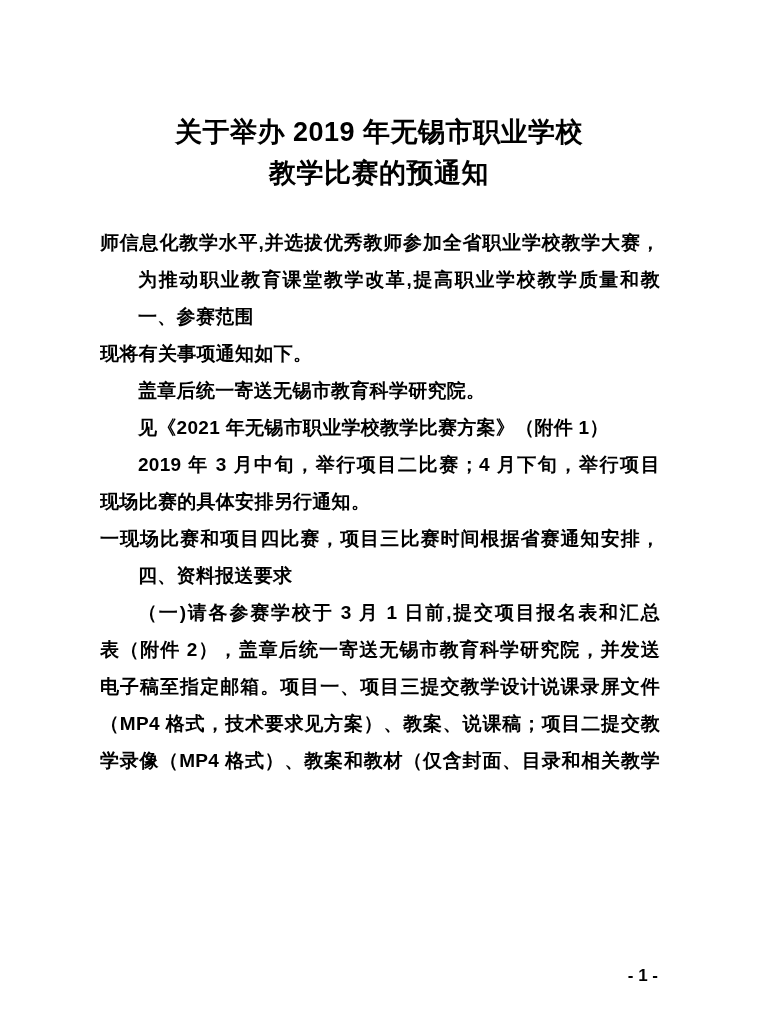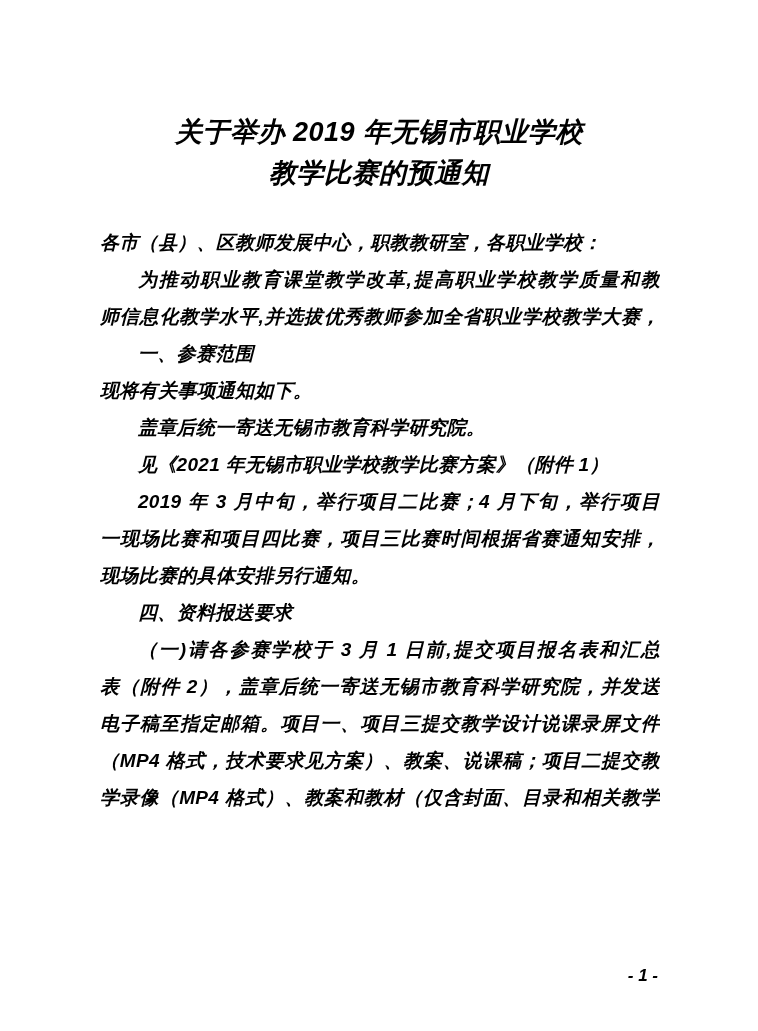--- a/index.html
+++ b/index.html
@@ -10,21 +10,20 @@
   .page {
     position: relative;
     width: 758px;
     height: 1031px;
     background: #ffffff;
     color: #000000;
     font-family: "Liberation Sans", sans-serif;
     font-weight: bold;
     overflow: hidden;
     box-sizing: border-box;
-    font-style: italic;
   }
   .title {
     margin: 0;
     padding-top: 112px;
     font-size: 27px;
     line-height: 41px;
     text-align: center;
     font-weight: bold;
     letter-spacing: 0.5px;
   }
@@ -58,30 +57,29 @@
 </head>
 <body>
 
 <div class="page">
   <h1 class="title">
     <div>关于举办 2019 年无锡市职业学校</div>
     <div>教学比赛的预通知</div>
   </h1>
 
   <div class="body-text" id="body-lines">
-      <div class="line">各市（县）、区教师发展中心，职教教研室，各职业学校：</div>
+      <div class="line justify">师信息化教学水平,并选拔优秀教师参加全省职业学校教学大赛，</div>
       <div class="line indent justify">为推动职业教育课堂教学改革,提高职业学校教学质量和教</div>
-      <div class="line justify">师信息化教学水平,并选拔优秀教师参加全省职业学校教学大赛，</div>
       <div class="line indent">一、参赛范围</div>
       <div class="line">现将有关事项通知如下。</div>
       <div class="line indent">盖章后统一寄送无锡市教育科学研究院。</div>
       <div class="line indent">见《2021 年无锡市职业学校教学比赛方案》（附件 1）</div>
       <div class="line indent justify">2019 年 3 月中旬，举行项目二比赛；4 月下旬，举行项目</div>
+      <div class="line">现场比赛的具体安排另行通知。</div>
       <div class="line justify">一现场比赛和项目四比赛，项目三比赛时间根据省赛通知安排，</div>
-      <div class="line">现场比赛的具体安排另行通知。</div>
       <div class="line indent">四、资料报送要求</div>
       <div class="line indent justify">（一)请各参赛学校于 3 月 1 日前,提交项目报名表和汇总</div>
       <div class="line justify">表（附件 2），盖章后统一寄送无锡市教育科学研究院，并发送</div>
       <div class="line justify">电子稿至指定邮箱。项目一、项目三提交教学设计说课录屏文件</div>
       <div class="line justify">（MP4 格式，技术要求见方案）、教案、说课稿；项目二提交教</div>
       <div class="line justify">学录像（MP4 格式）、教案和教材（仅含封面、目录和相关教学</div>
     </div>
 
   <div class="page-number">- 1 -</div>
 </div>

